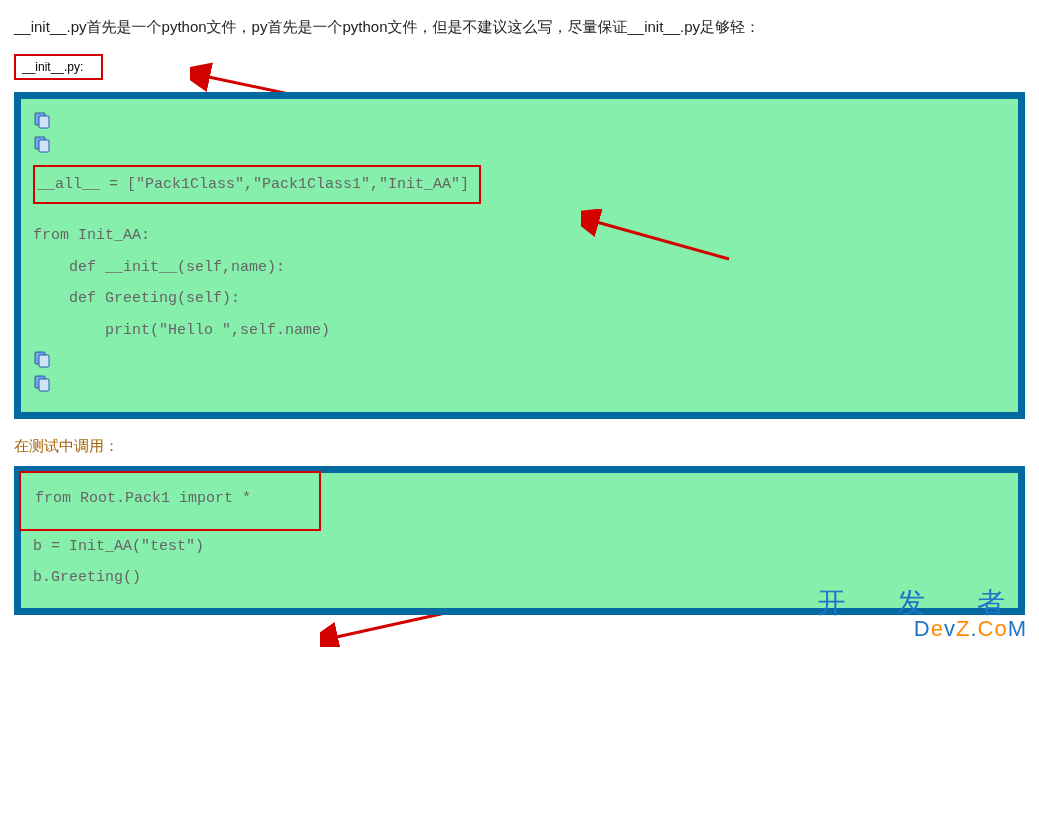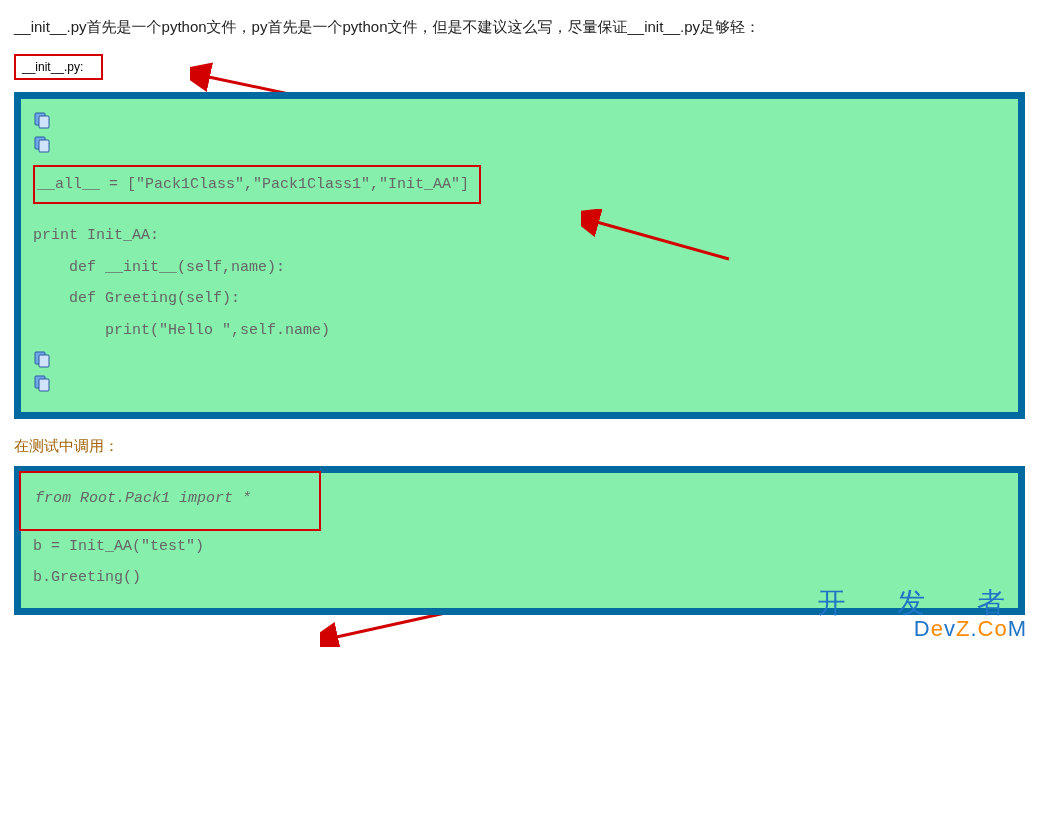--- a/index.html
+++ b/index.html
@@ -127,21 +127,21 @@
   <svg class="arrow-svg" style="left:560px; top:110px;" width="160" height="60">
     <defs>
         <marker id="ah2" markerWidth="12" markerHeight="10" refX="2" refY="5" orient="auto">
           <path d="M0,0 L12,5 L0,10 Z" fill="#d30000"></path>
         </marker>
       </defs>
     <line x1="148" y1="50" x2="12" y2="12" stroke="#d30000" stroke-width="3" marker-end="url(#ah2)"></line>
   </svg>
 
   <div style="height:10px;"></div>
-  <div class="code-line">print Init_AA:</div>
+  <div class="code-line">from Init_AA:</div>
   <div class="code-line">    def __init__(self,name):</div>
   <div class="code-line"></div>
   <div class="code-line">    def Greeting(self):</div>
   <div class="code-line">        print("Hello ",self.name)</div>
 
   <span class="copy-icon">
     <svg width="18" height="18" viewBox="0 0 18 18">
         <rect x="2" y="2" width="10" height="12" rx="1" fill="#6fa8e8" stroke="#2b5aa0"></rect>
         <rect x="6" y="5" width="10" height="12" rx="1" fill="#cfe3fb" stroke="#2b5aa0"></rect>
       </svg>
@@ -159,21 +159,21 @@
 <svg class="arrow-svg" style="left:320px; top:598px;" width="160" height="50">
   <defs>
       <marker id="ah3" markerWidth="12" markerHeight="10" refX="2" refY="5" orient="auto">
         <path d="M0,0 L12,5 L0,10 Z" fill="#d30000"></path>
       </marker>
     </defs>
   <line x1="148" y1="10" x2="12" y2="40" stroke="#d30000" stroke-width="3" marker-end="url(#ah3)"></line>
 </svg>
 
 <div class="code-block" style="padding-top:0; padding-left:0;">
-  <div class="import-box" style="margin-left:-2px; margin-top:-2px;font-style:italic;">
+  <div class="import-box" style="margin-left:-2px; margin-top:-2px;">
     <span class="code-line">from Root.Pack1 import *</span>
   </div>
   <div style="padding-left:12px;">
     <div class="code-line"></div>
     <div class="code-line">b = Init_AA("test")</div>
     <div class="code-line"></div>
     <div class="code-line">b.Greeting()</div>
   </div>
 </div>
 

